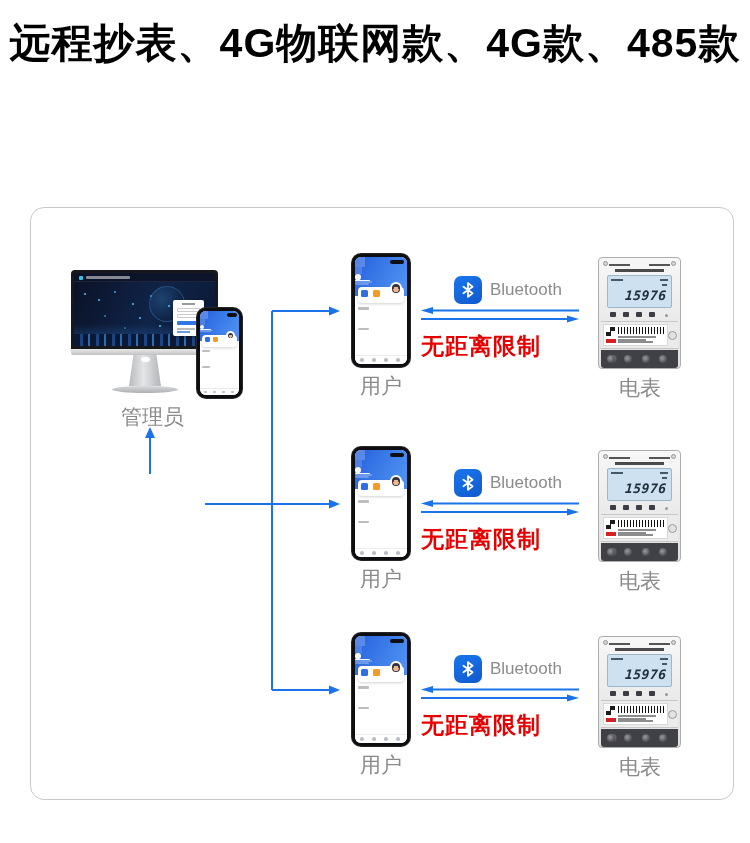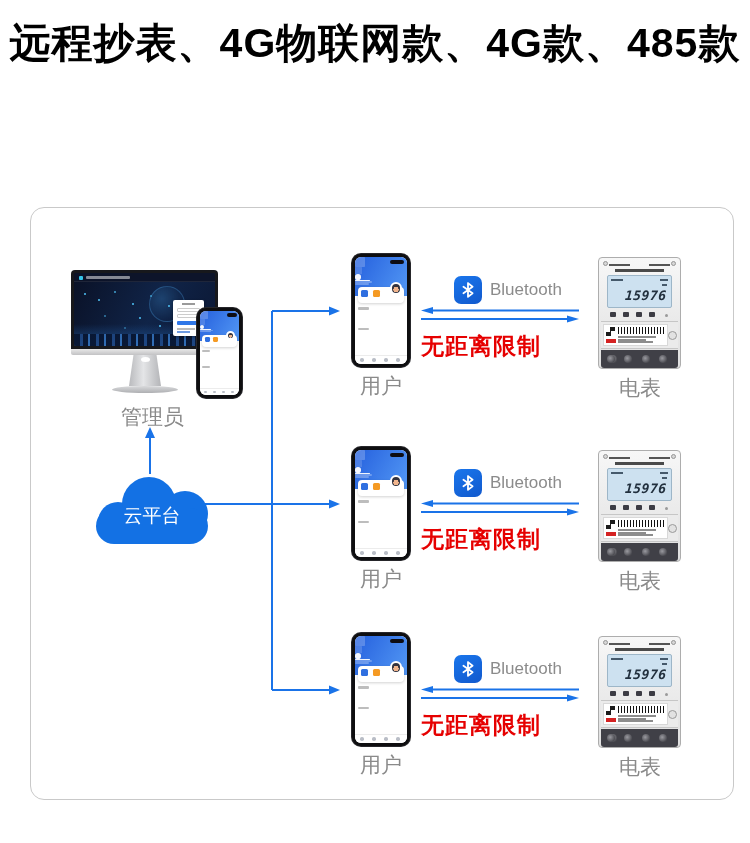--- a/index.html
+++ b/index.html
@@ -276,27 +276,20 @@
     <div class="ph-tabbar">
       <i class="tb1"></i>
       <i class="tb2"></i>
       <i class="tb3"></i>
       <i class="tb4"></i>
     </div>
   </div>
 </div>
   <div class="dev-label" style="left:90px; top:403px; width:125px;">管理员</div>
 
-  <div class="cloud">
-    <s class="cl-b1"></s>
-      <s class="cl-b2"></s>
-      <s class="cl-b3"></s>
-    <span class="cl-base"></span>
-    <div class="cloud-label">云平台</div>
-  </div>
 
   <div id="rows-host">
   <div class="row" style="top: 254px;">
     <div class="phone user-phone">
   <div class="screen">
     <div class="ph-header">
       <div class="ph-art1"></div>
       <div class="ph-art2"></div>
       <div class="ph-avatar"></div>
       <div class="ph-user-bar"></div>

